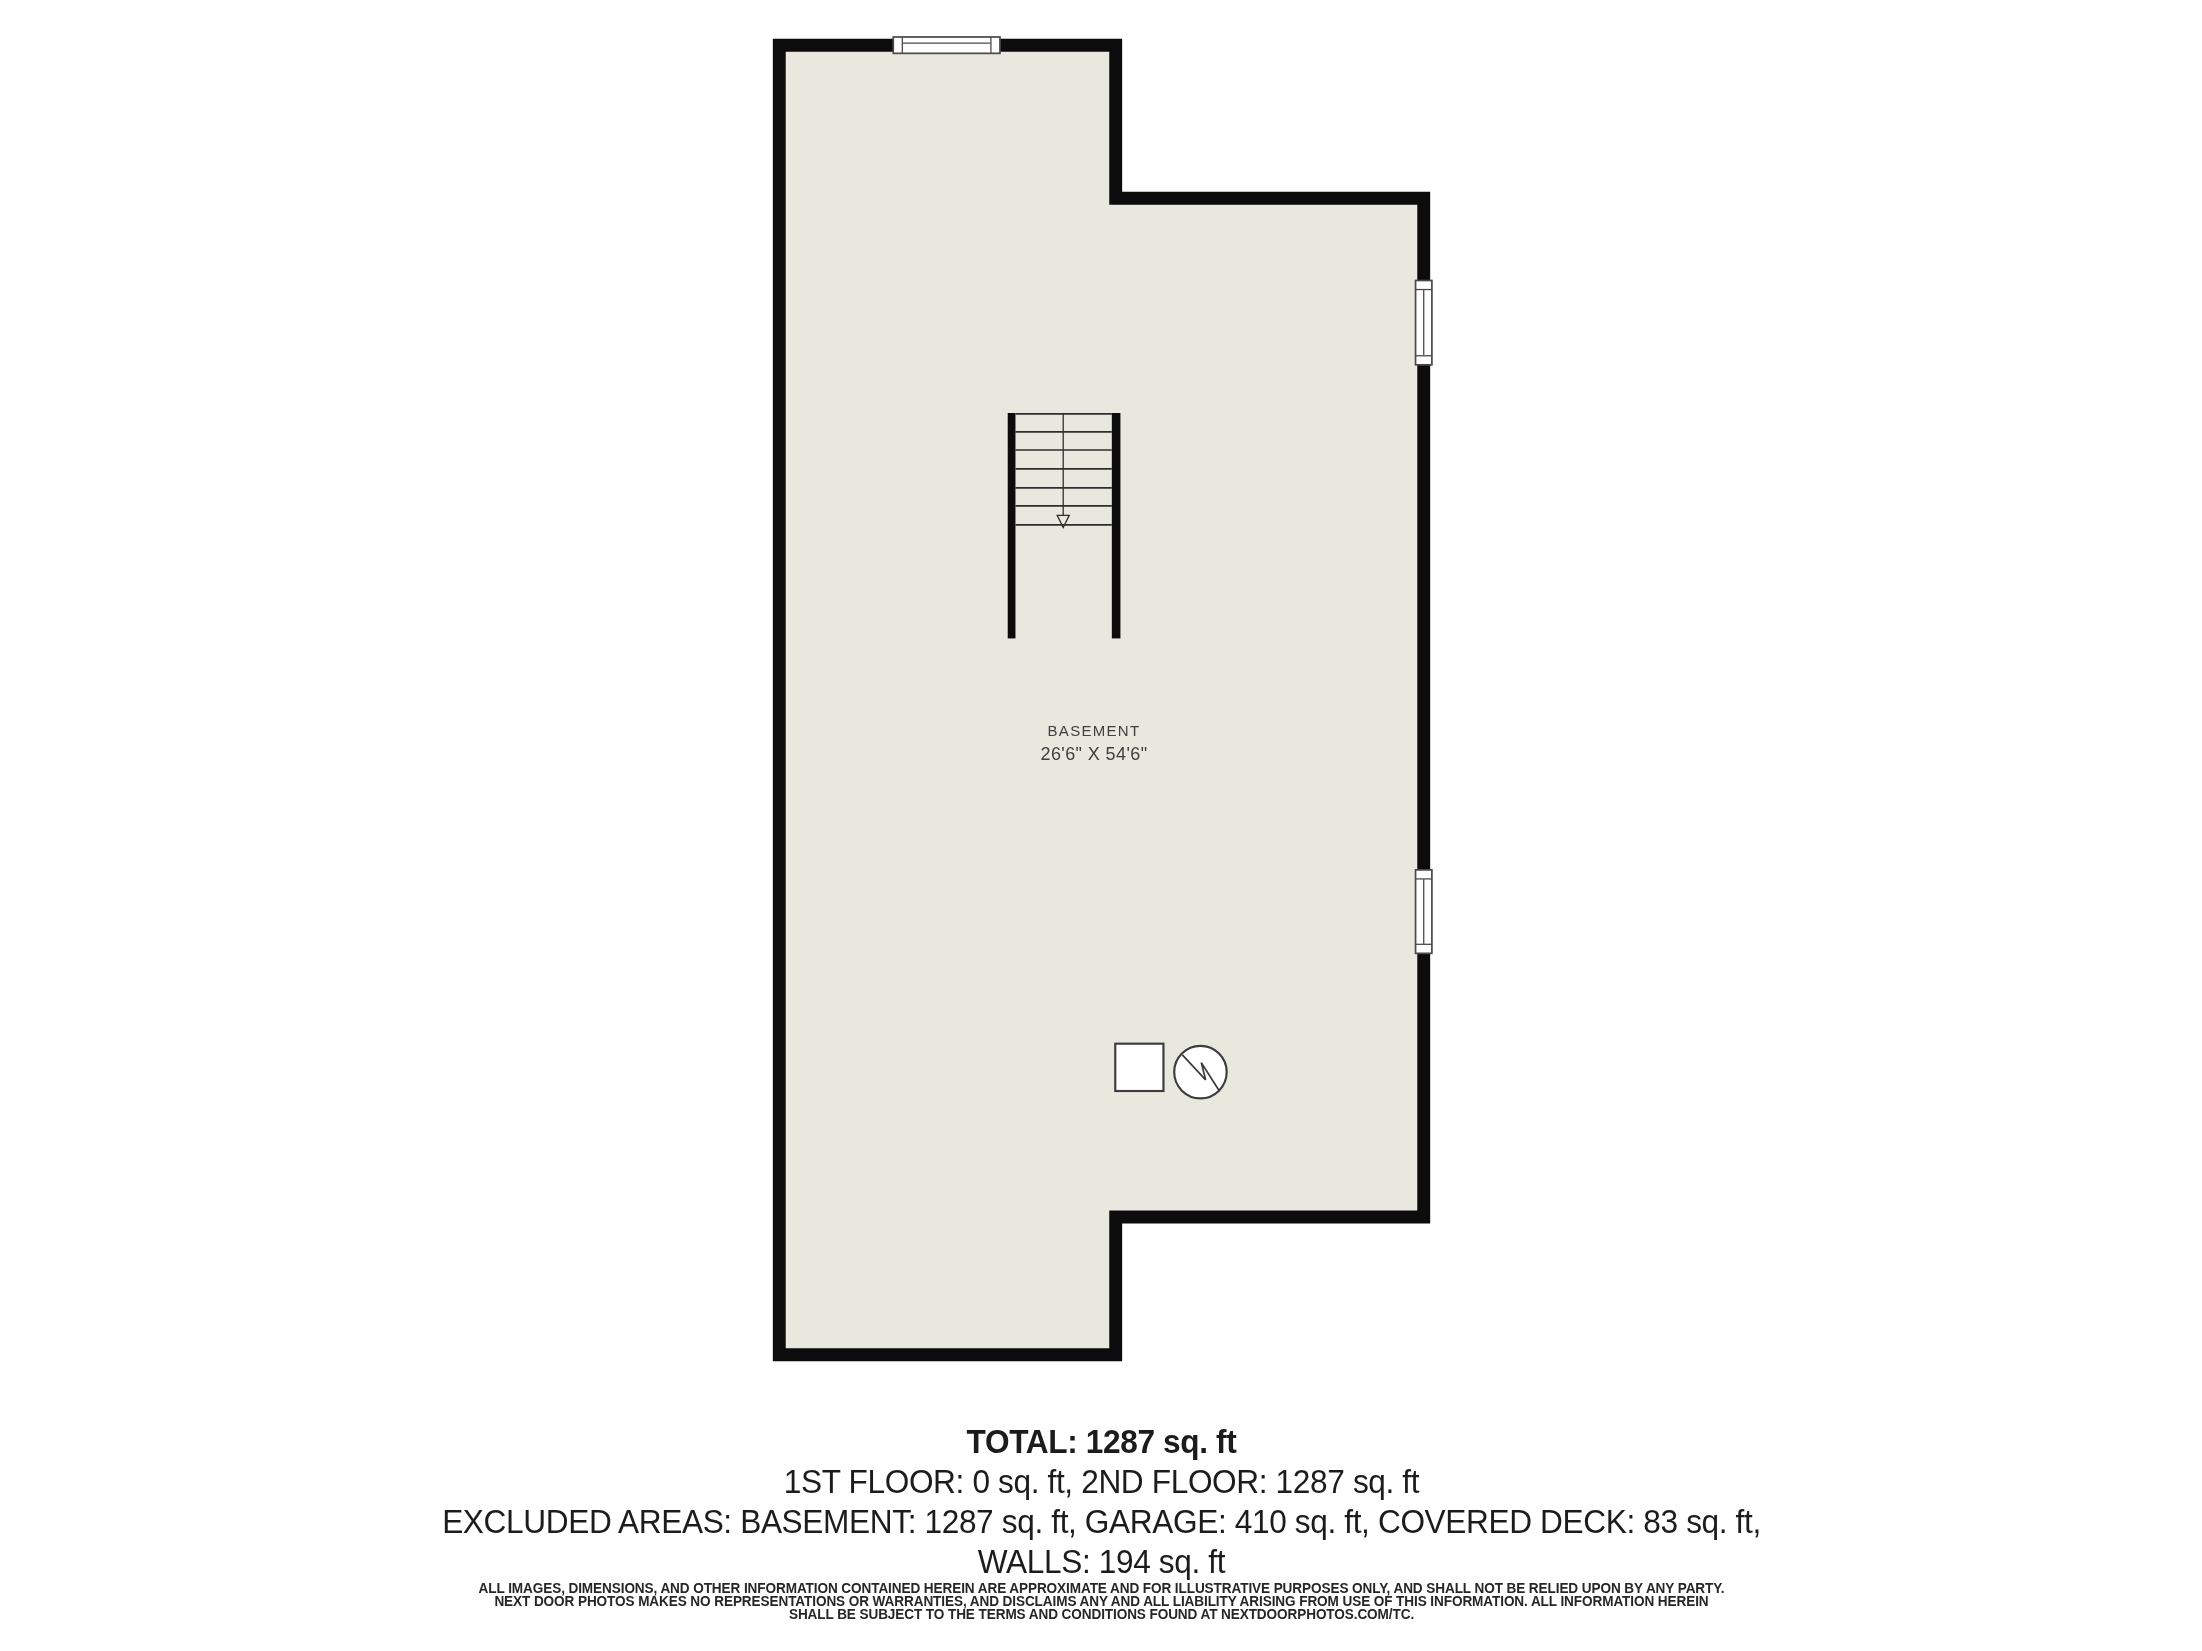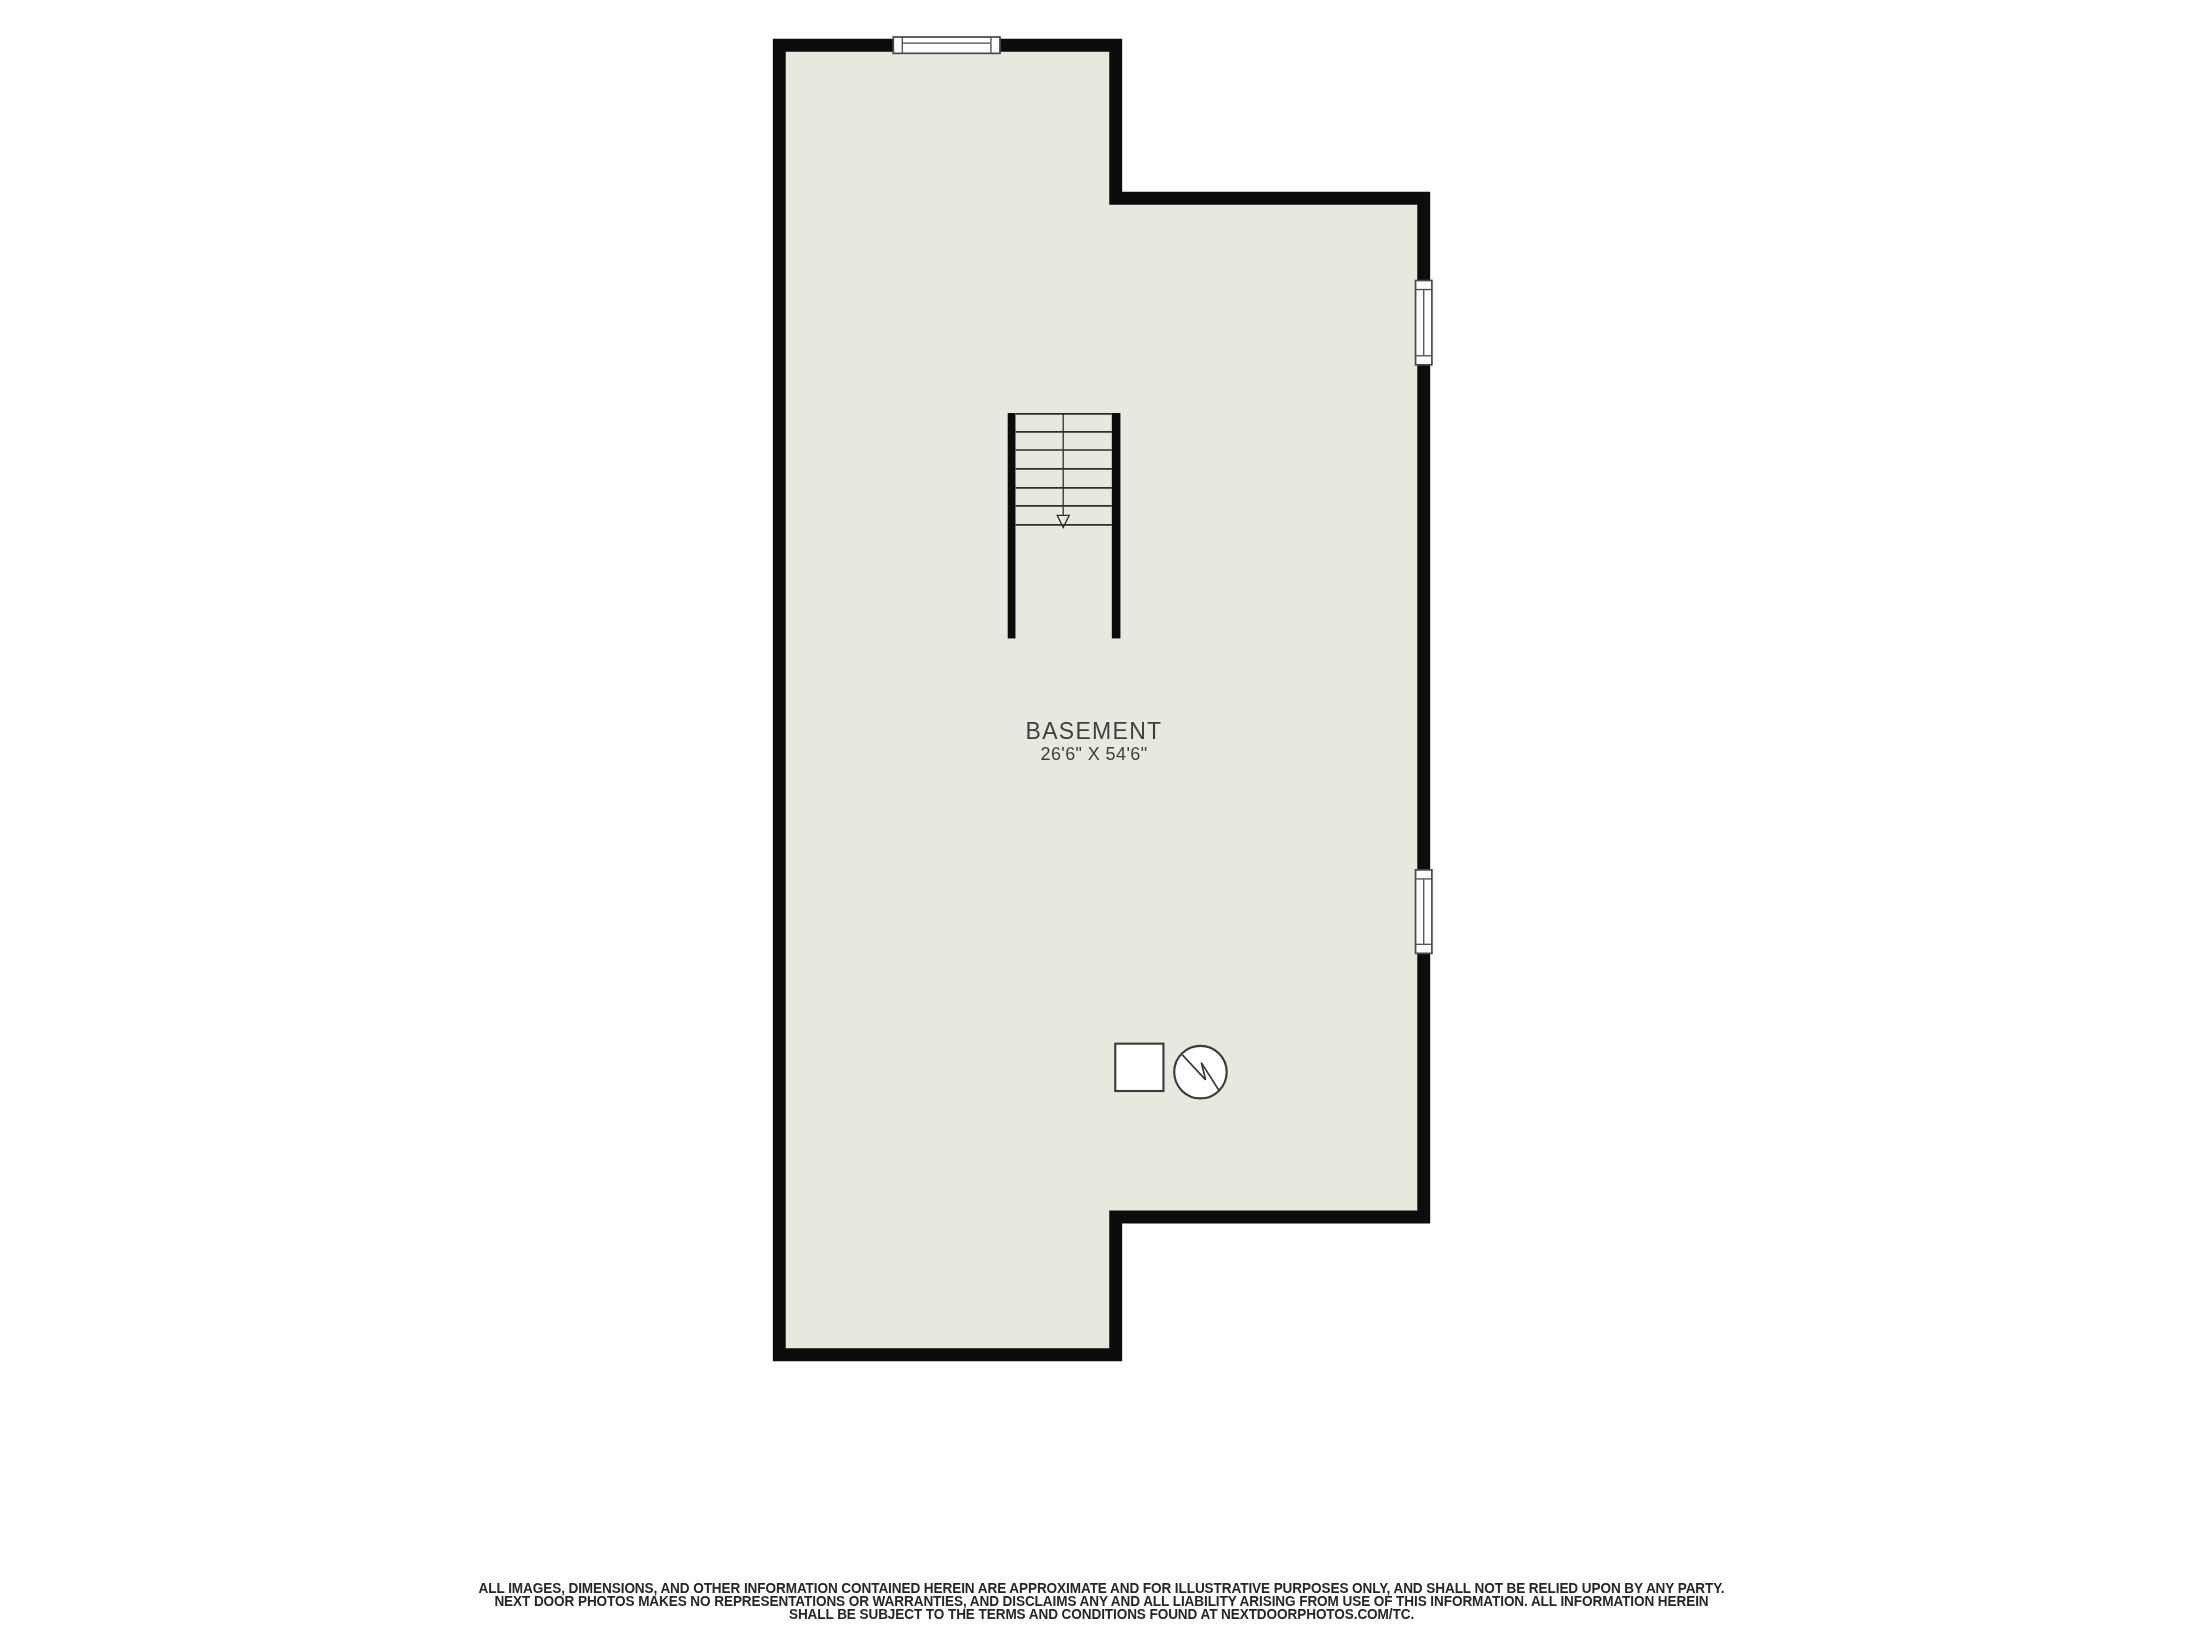--- a/index.html
+++ b/index.html
@@ -18,21 +18,21 @@
   .win{fill:var(--window_fill,#ffffff);stroke:var(--window_border,#4a4a4a);stroke-width:2;}
   .winline{stroke:var(--window_border,#4a4a4a);stroke-width:1.5;fill:none;}
   .sym{fill:var(--window_fill,#ffffff);stroke:var(--symbol_line,#3c3c3c);stroke-width:2.5;}
   .symline{stroke:var(--symbol_line,#3c3c3c);stroke-width:2;fill:none;}
 
   .room-label{
     position:absolute;left:1094px;top:721px;
     transform:translateX(-50%);
     text-align:center;color:var(--label_text,#3f3f3f);
   }
-  .room-label .name{font-size:23px;line-height:20.6px;letter-spacing:1.3px;}
+  .room-label .name{font-size:15px;line-height:20.6px;letter-spacing:1.3px;}
   .room-label .dims{font-size:18px;line-height:20.6px;margin-top:2.6px;letter-spacing:0.4px;}
 
   .summary{
     position:absolute;left:0;right:0;top:1421px;
     text-align:center;color:var(--summary_text,#1c1c1c);
     font-size:34px;line-height:40px;letter-spacing:-0.4px;
   }
   .summary .line{transform:scaleX(0.93);transform-origin:50% 50%;}
   .summary .total{font-weight:bold;}
 
@@ -98,20 +98,26 @@
       <circle class="sym" cx="1395" cy="1246" r="30.5"></circle>
       <polyline class="symline" points="1374,1226 1401,1255 1396,1235 1417,1268"></polyline>
     </g>
   </svg>
 
   <div class="room-label">
     <div class="name">BASEMENT</div>
     <div class="dims">26'6" X 54'6"</div>
   </div>
 
+  <div class="summary">
+    <div class="line total">TOTAL: 1287 sq. ft</div>
+    <div class="line">1ST FLOOR: 0 sq. ft, 2ND FLOOR: 1287 sq. ft</div>
+    <div class="line">EXCLUDED AREAS: BASEMENT: 1287 sq. ft, GARAGE: 410 sq. ft, COVERED DECK: 83 sq. ft,</div>
+    <div class="line">WALLS: 194 sq. ft</div>
+  </div>
 
   <div class="disclaimer">
     <div class="dline">ALL IMAGES, DIMENSIONS, AND OTHER INFORMATION CONTAINED HEREIN ARE APPROXIMATE AND FOR ILLUSTRATIVE PURPOSES ONLY, AND SHALL NOT BE RELIED UPON BY ANY PARTY.</div>
     <div class="dline">NEXT DOOR PHOTOS MAKES NO REPRESENTATIONS OR WARRANTIES, AND DISCLAIMS ANY AND ALL LIABILITY ARISING FROM USE OF THIS INFORMATION. ALL INFORMATION HEREIN</div>
     <div class="dline">SHALL BE SUBJECT TO THE TERMS AND CONDITIONS FOUND AT NEXTDOORPHOTOS.COM/TC.</div>
   </div>
 
 </div>
 
 

